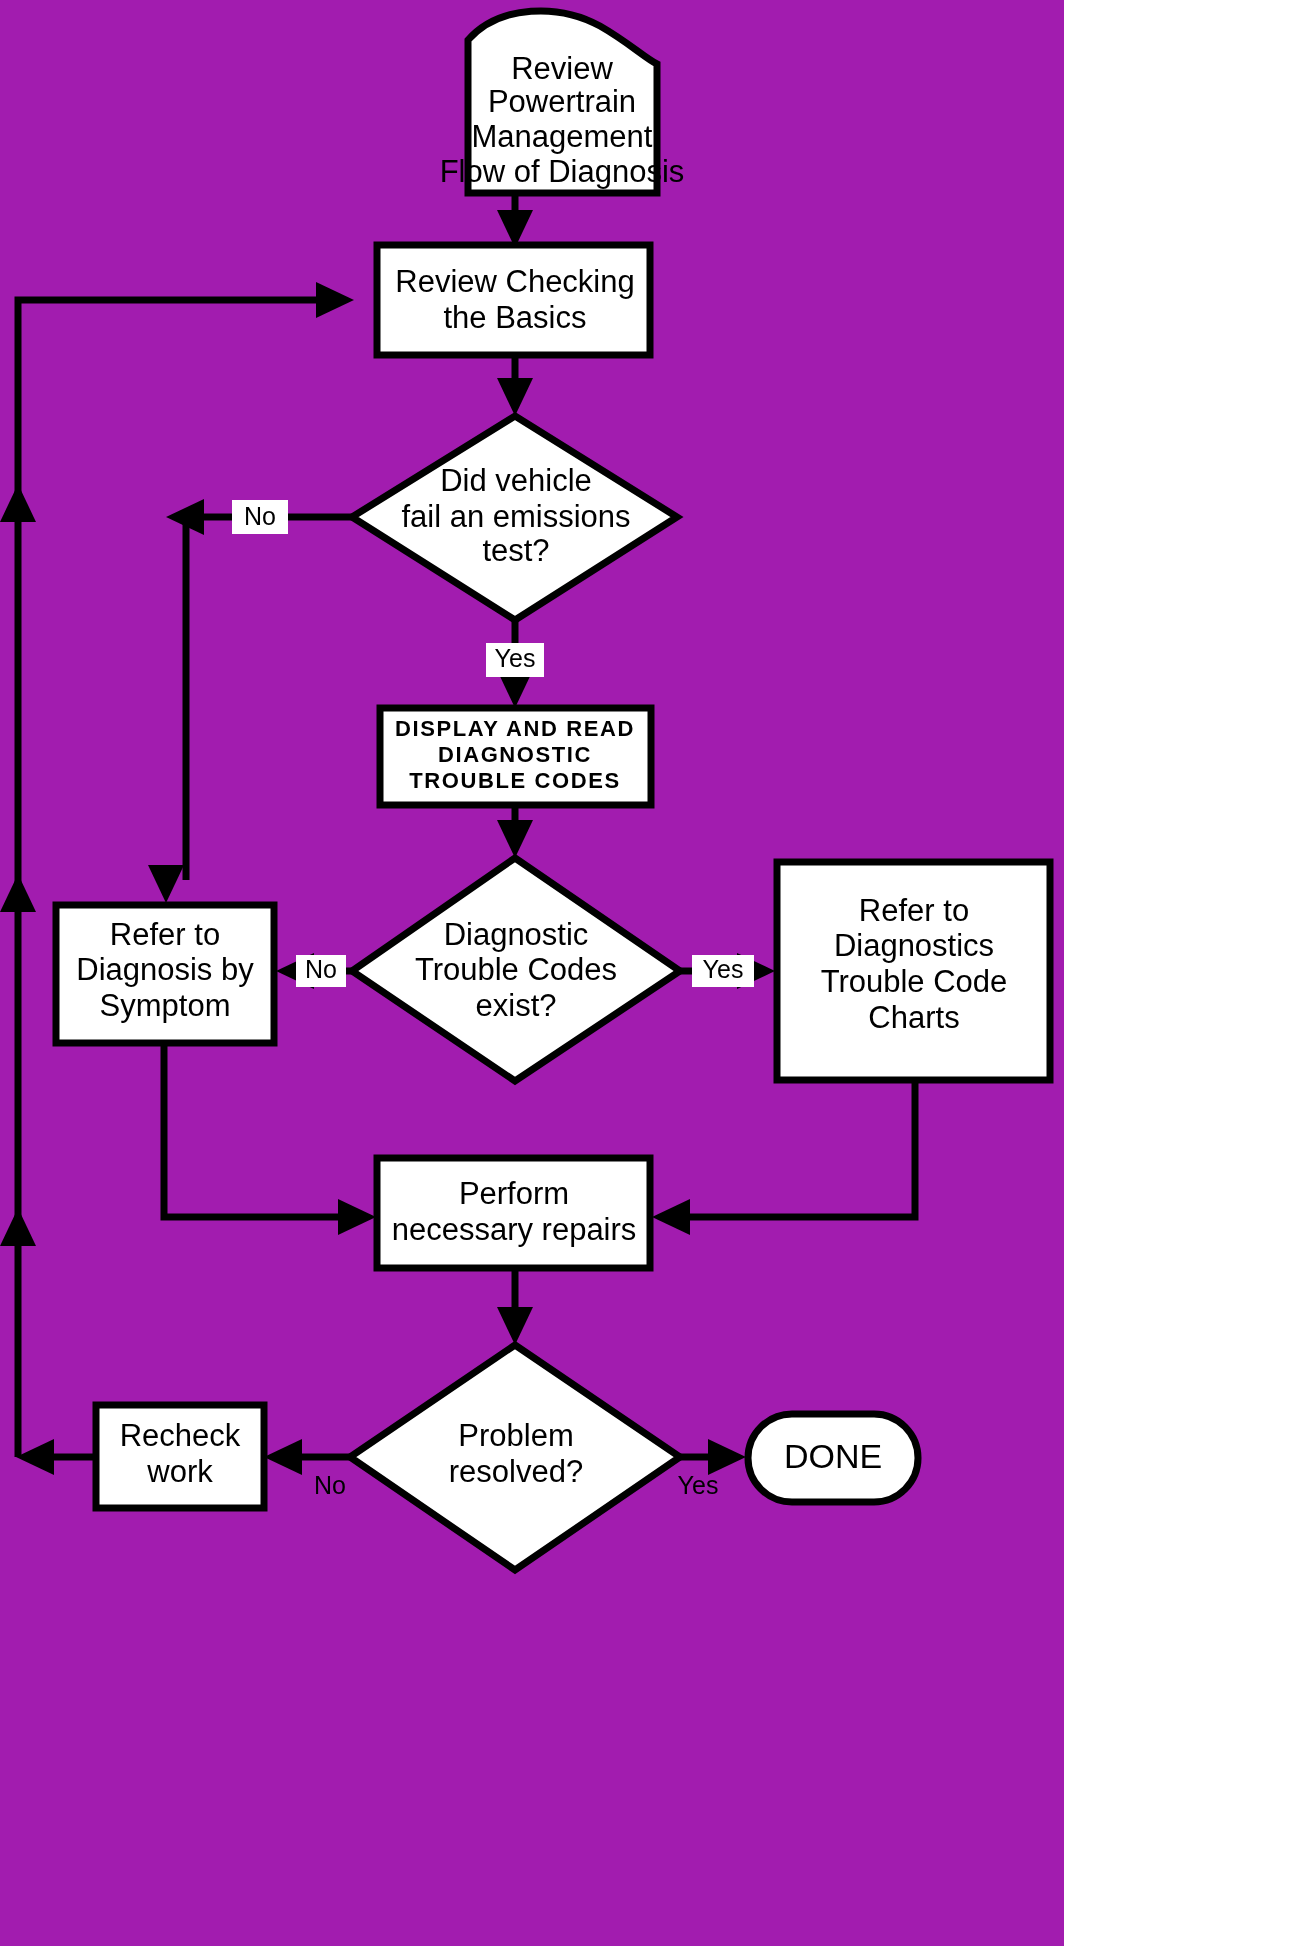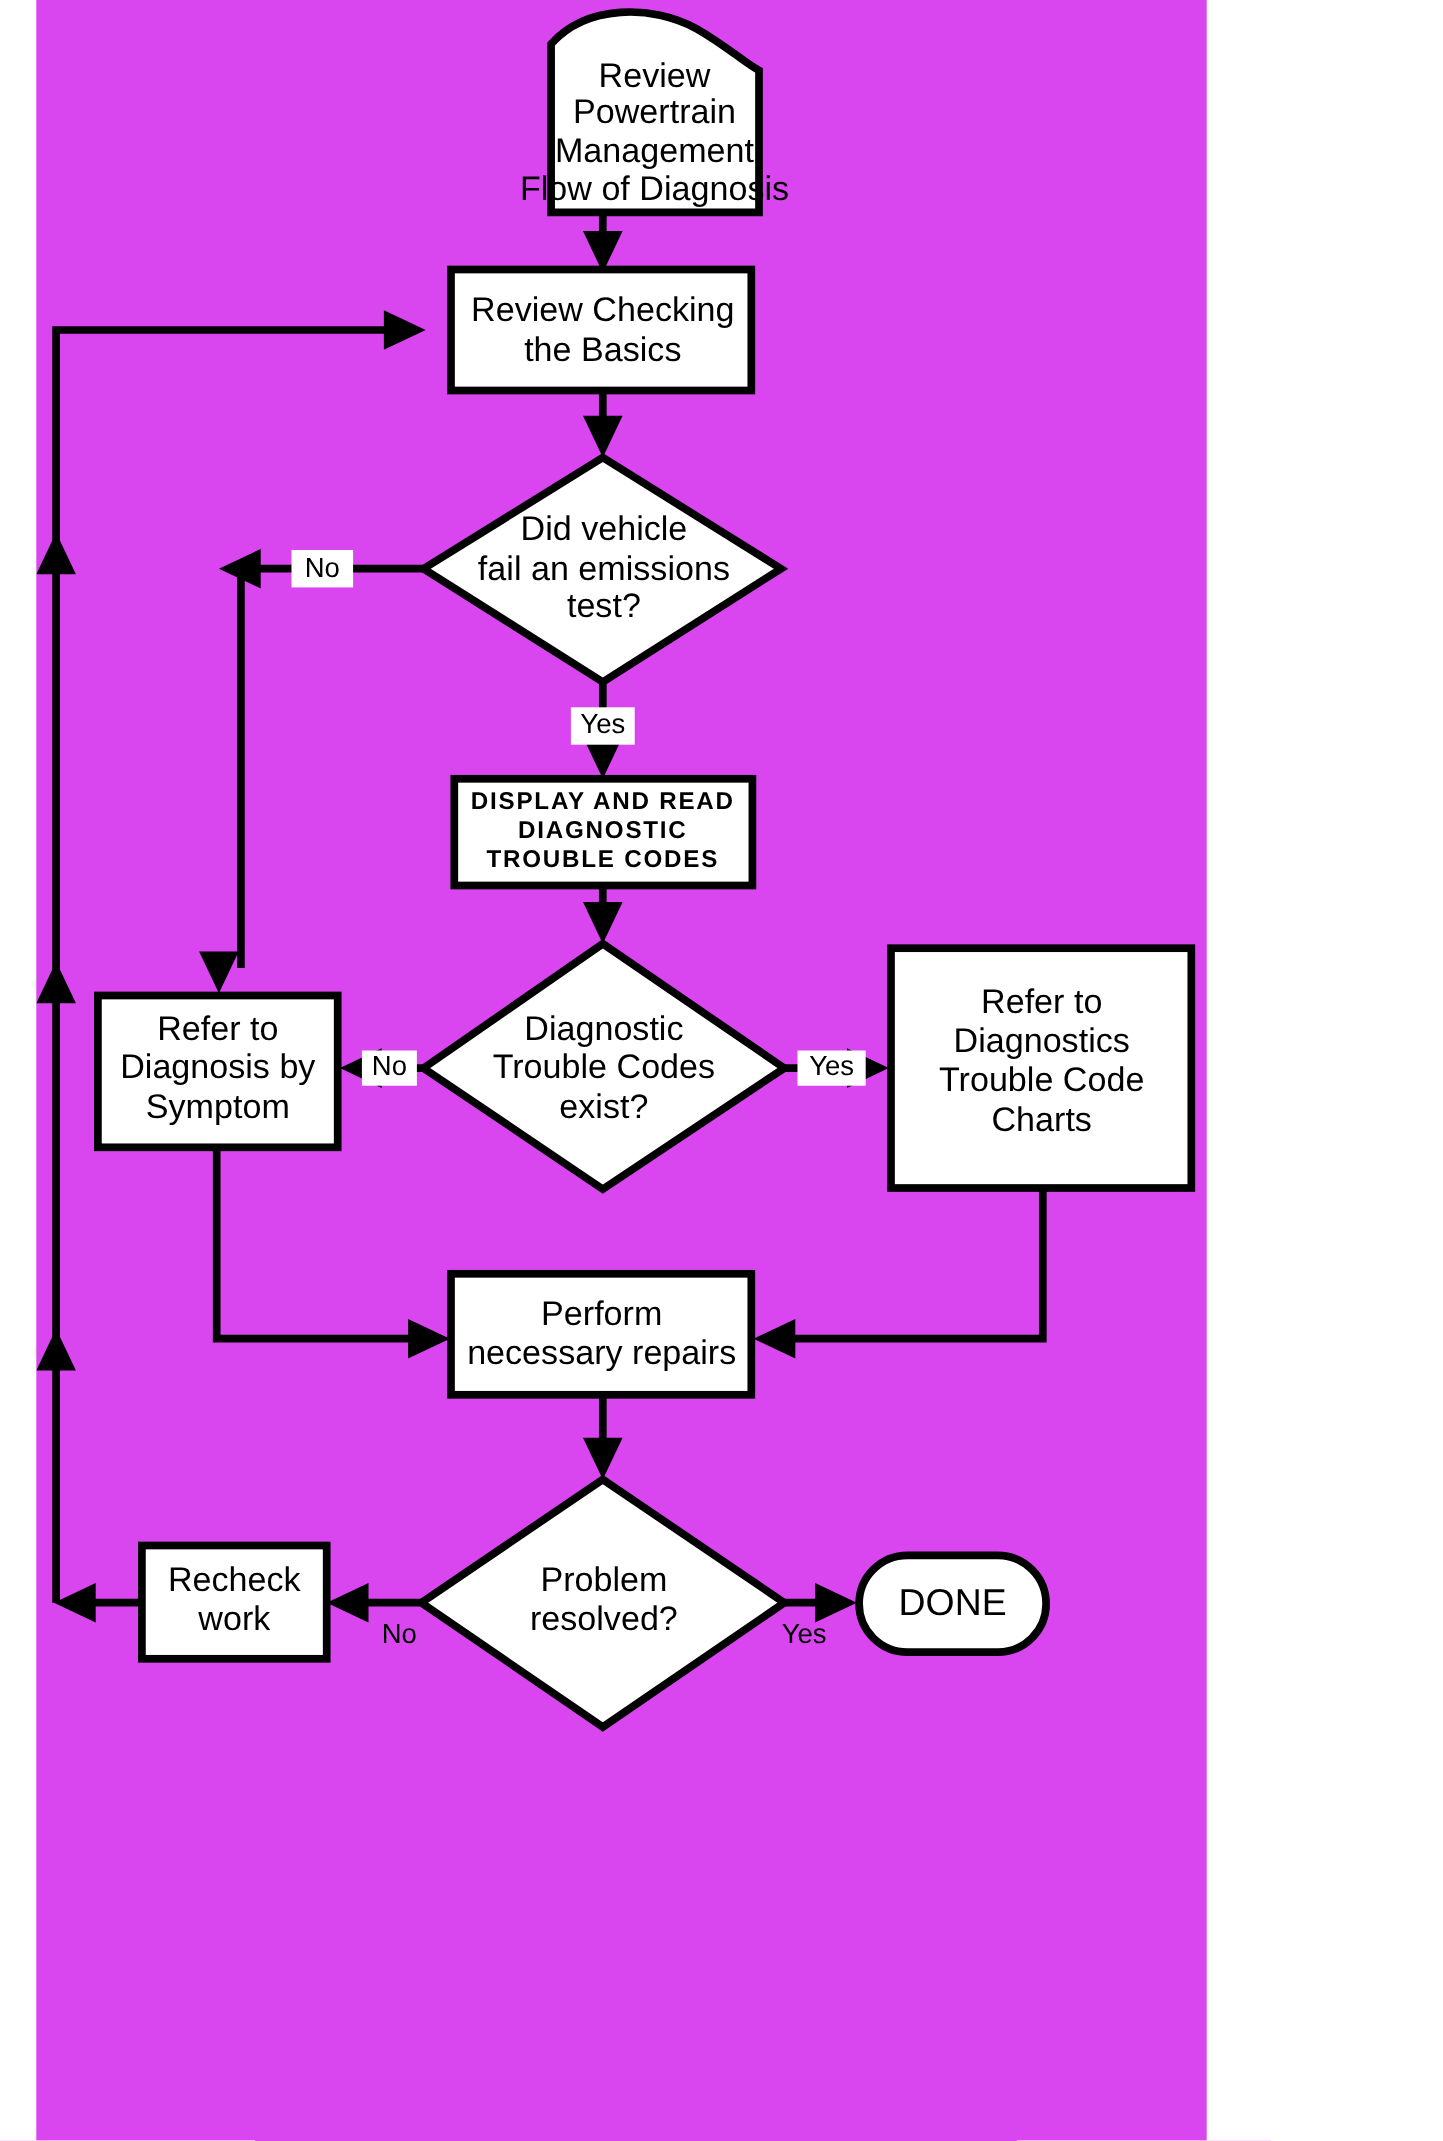--- a/index.html
+++ b/index.html
@@ -4,24 +4,23 @@
 <style>
   html, body {
     margin: 0;
     padding: 0;
     background: #ffffff;
   }
   #page {
     position: relative;
     width: 1064px;
     height: 1946px;
-    background: #d946ef;
+    background: #a21caf;
     overflow: hidden;
     font-family: "Liberation Sans", sans-serif;
-    margin-left: 33px;
   }
   svg#flowchart {
     position: absolute;
     left: 0;
     top: 0;
     width: 1312px;
     height: 1946px;
     display: block;
   }
   .shape-outline {

